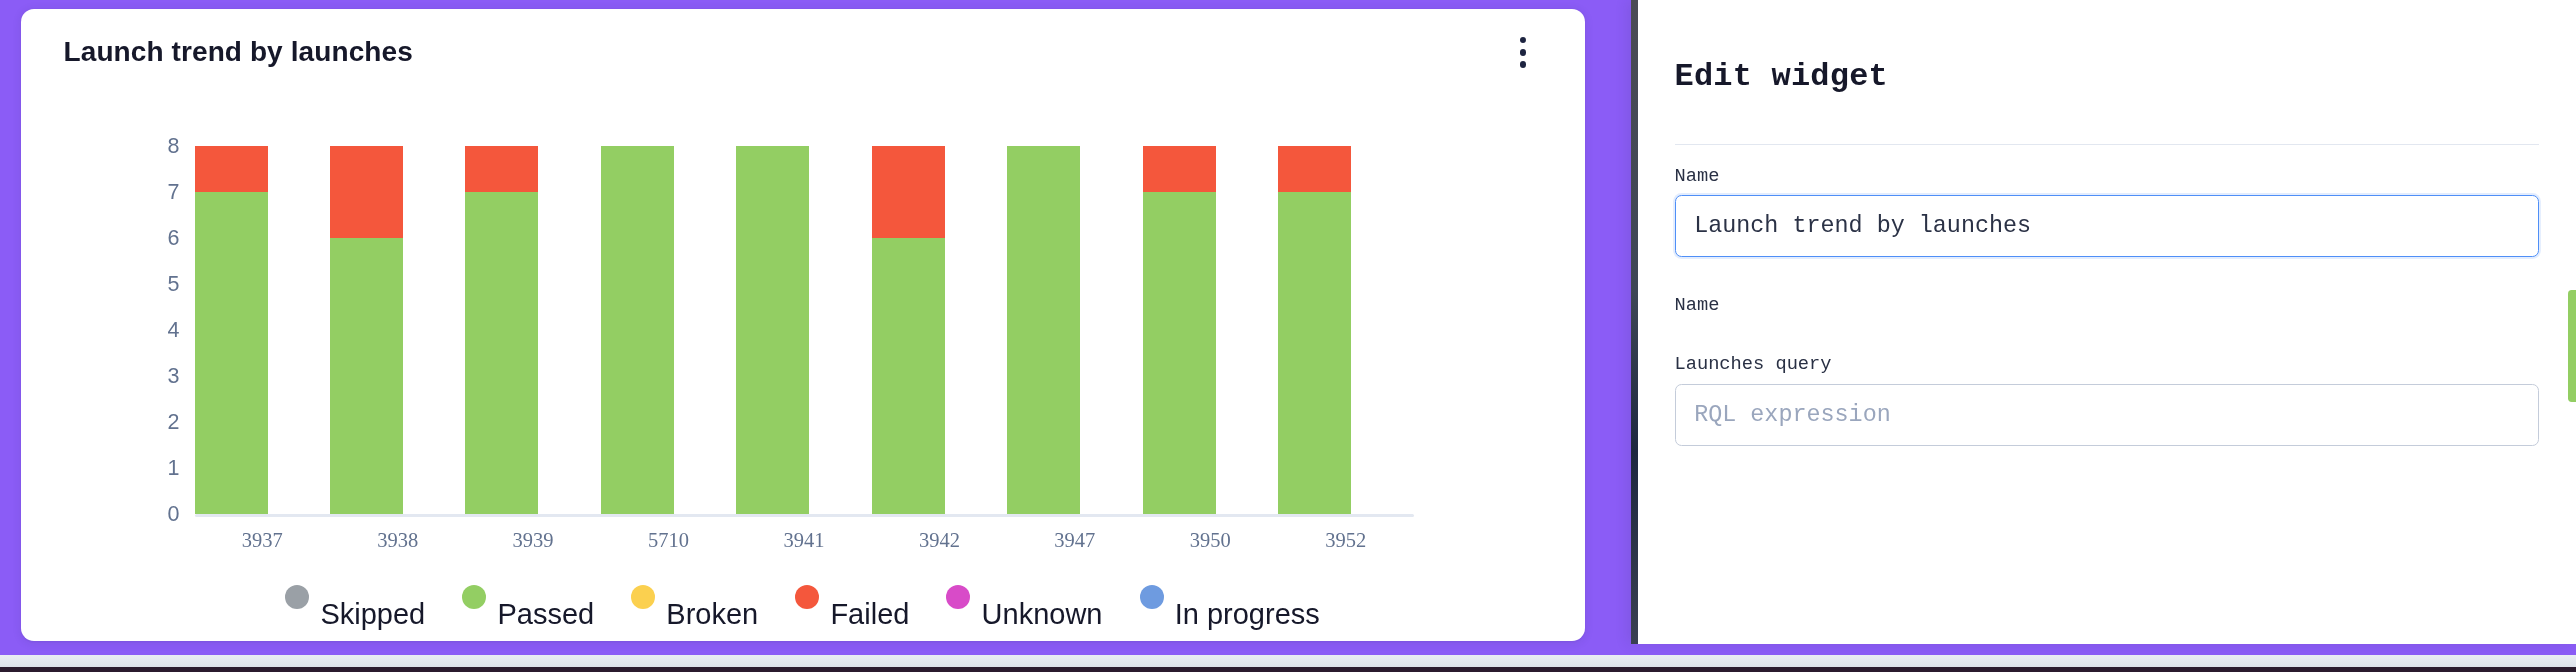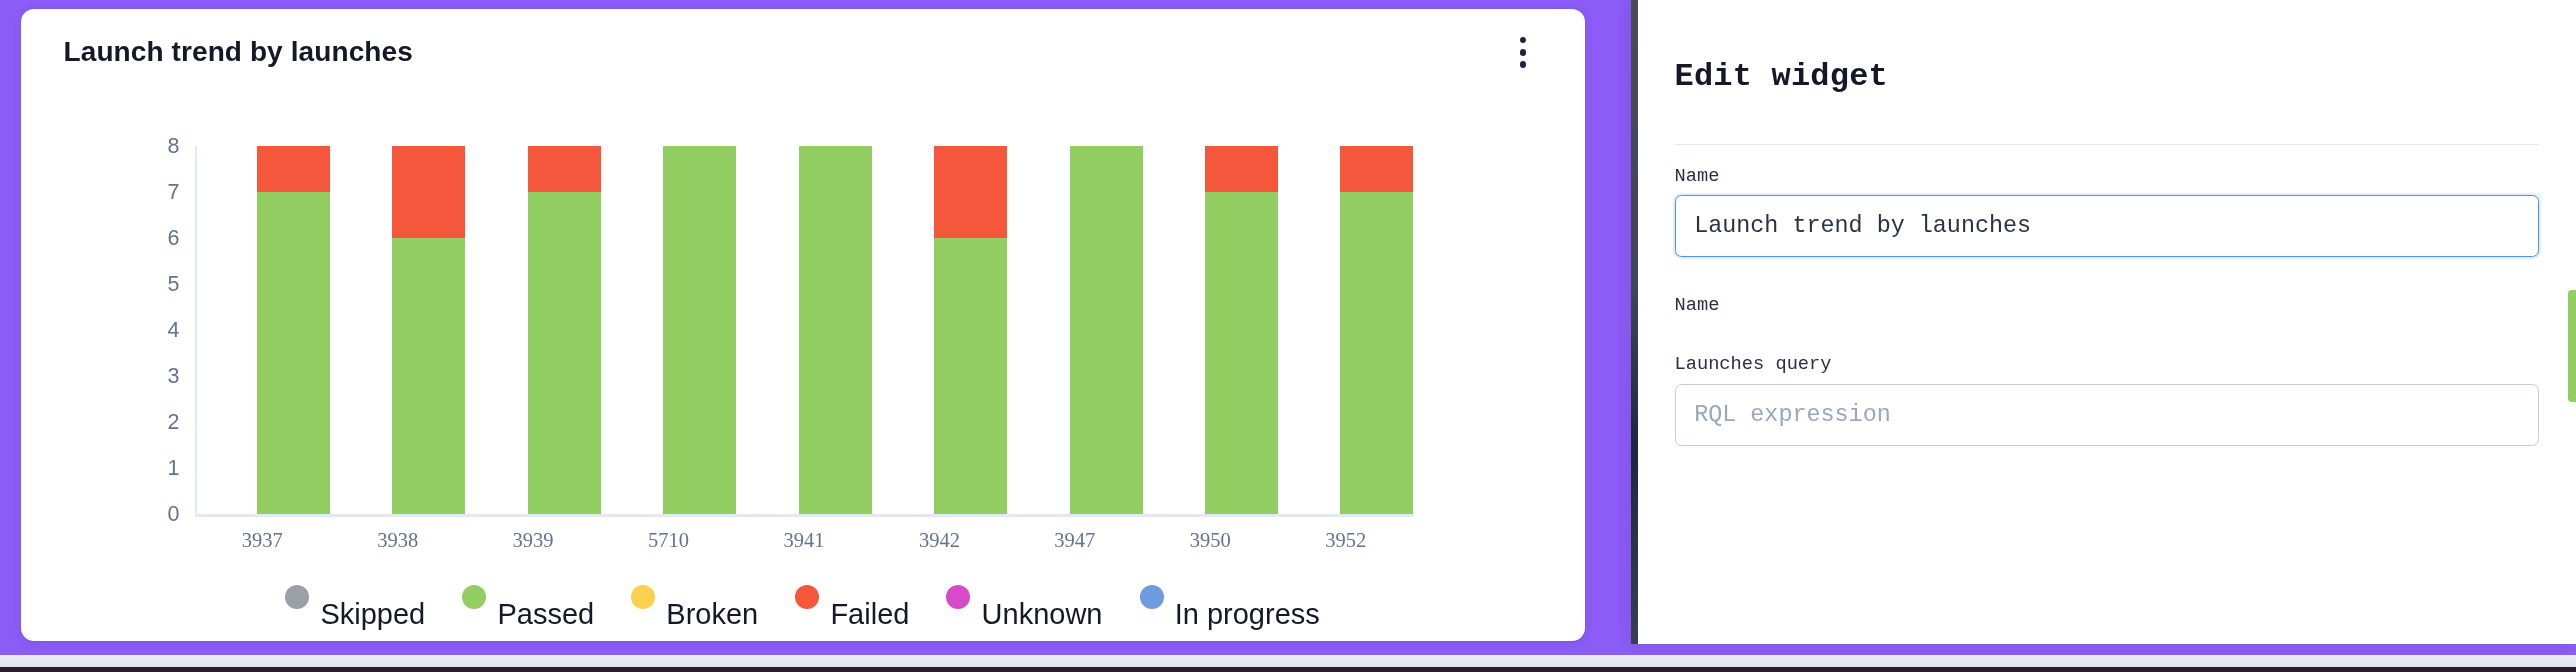--- a/index.html
+++ b/index.html
@@ -69,21 +69,21 @@
     font-size: 21.5px; color: #62728f; white-space: nowrap;
     font-family: "Liberation Sans", sans-serif;
   }
   .bars {
     position: absolute; left: 0; top: 0; width: 1219px; height: 368px;
     display: flex; align-items: flex-end; justify-content: space-around;
   }
   .bar-slot {
     position: relative; height: 100%;
     display: flex; flex-direction: column; justify-content: flex-end;
-    align-items: flex-end; flex: 1 1 0; font-family: Liberation Serif, serif;
+    align-items: flex-start; flex: 1 1 0; font-family: Liberation Serif, serif;
   }
   .bar-stack {
     width: 73px; height: 100%;
     display: flex; flex-direction: column; justify-content: flex-end;
   }
   .seg { width: 100%; }
   .xtick {
     position: absolute; top: 100%; margin-top: 15px; left: 50%;
     transform: translateX(-50%);
     font-size: 20.5px; color: #62728f; white-space: nowrap;

